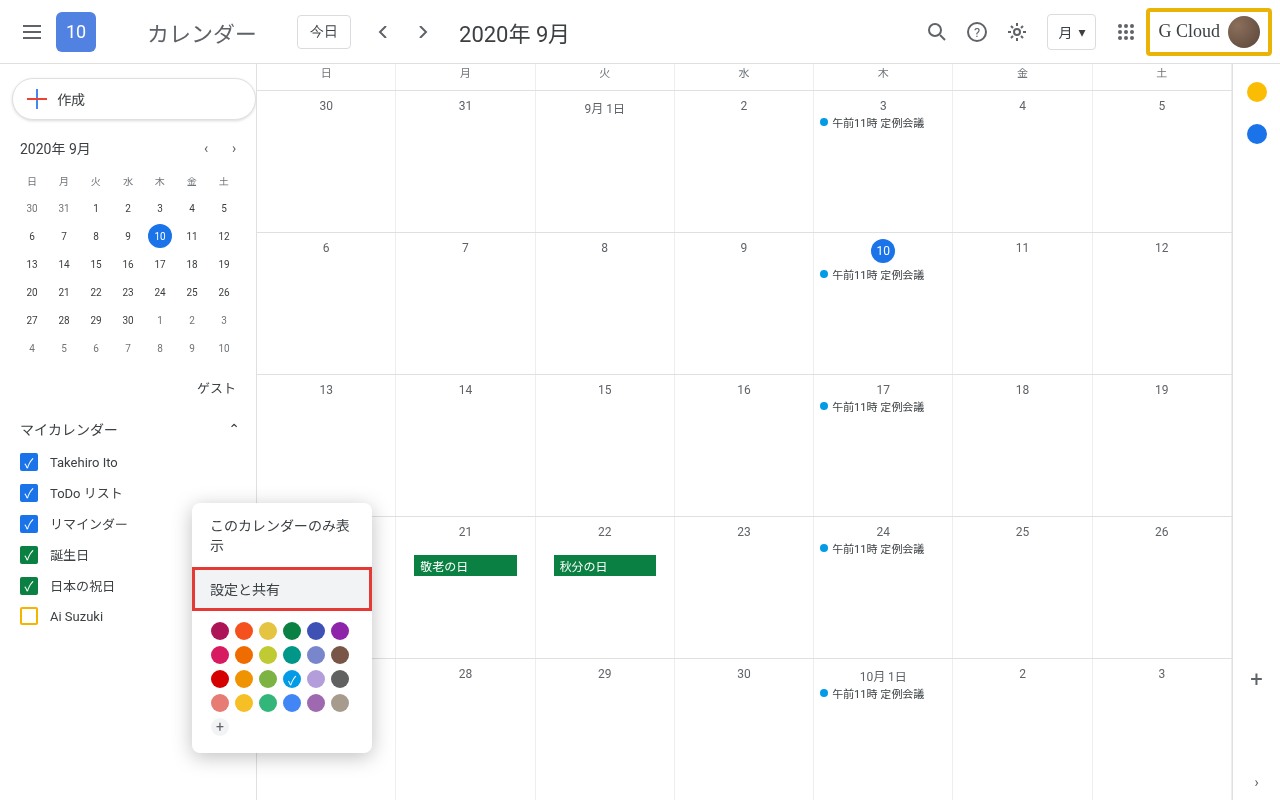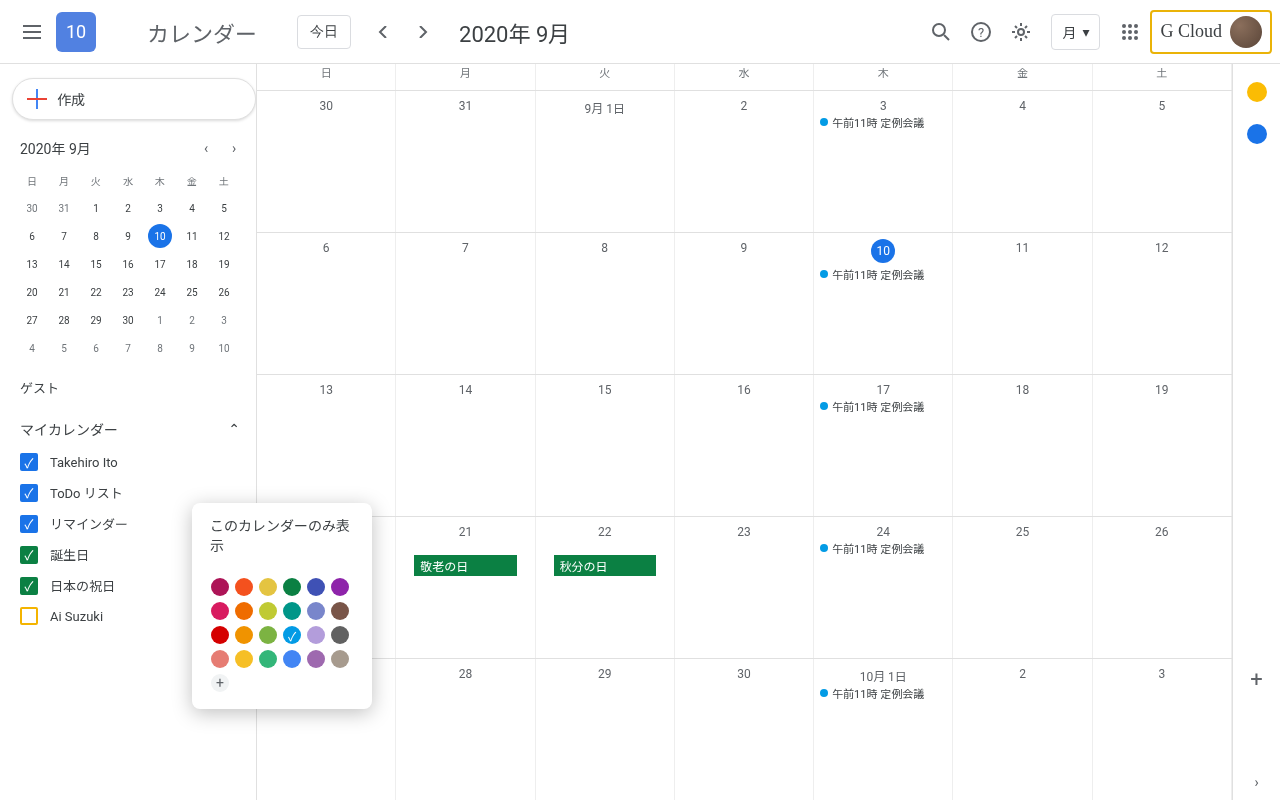--- a/index.html
+++ b/index.html
@@ -7,37 +7,37 @@
 .header { height: 64px; display: flex; align-items: center; padding: 0 8px; border-bottom: 1px solid #e0e0e0; }
 .hamburger { width: 48px; height:48px; display:flex; align-items:center; justify-content:center; cursor:pointer; }
 .cal-icon { width:40px; height:40px; display:flex; align-items:center; justify-content:center; background:#5181e1; color:#fff; border-radius:6px; font-size:18px; margin-right:8px; }
 .title { font-size:22px; color:#5f6368; margin-right:40px;margin-left:43px; }
 .today-btn { border:1px solid #dadce0; border-radius:4px; padding:7px 12px; font-size:14px; color:#3c4043; cursor:pointer; background:#fff; margin-right:12px; }
 .navarrow { width:40px; height:40px; display:flex; align-items:center; justify-content:center; cursor:pointer; color:#5f6368; }
 .date-title { font-size:22px; color:#3c4043; margin-left:16px; }
 .spacer { flex:1; }
 .hicon { width:40px; height:40px; display:flex; align-items:center; justify-content:center; cursor:pointer; color:#5f6368; font-size:20px; }
 .view-select { border:1px solid #dadce0; border-radius:4px; padding:7px 10px; display:flex; align-items:center; gap:6px; cursor:pointer; margin:0 10px; }
-.cloud-btn { border:2px solid #eab308; border-radius:4px; padding:4px 8px; font-family:cursive; font-size:18px; display:flex; align-items:center; gap:8px; }
+.cloud-btn { border:4px solid #eab308; border-radius:4px; padding:4px 8px; font-family:cursive; font-size:18px; display:flex; align-items:center; gap:8px; }
 .avatar { width:32px; height:32px; border-radius:50%; background:radial-gradient(circle at 30% 30%,#8b6f5c,#5a4538); }
 .body { display:flex; height:736px; }
 .sidebar { width:256px; height:100%; overflow:hidden; padding:0 0 0 0; }
 .create-btn { display:flex; align-items:center; gap:10px; background:#fff; border:1px solid #e0e0e0; border-radius:24px; padding:10px 22px 10px 14px; margin:14px 0 14px 12px; box-shadow:0 1px 3px rgba(0,0,0,.15); cursor:pointer; font-size:14px; }
 .plus-icon { width:20px; height:20px; position:relative; }
 .plus-icon::before, .plus-icon::after { content:""; position:absolute; background:#34a853; }
 .plus-icon::before { left:9px; top:0; width:2px; height:20px; background:#4285f4; }
 .plus-icon::after { top:9px; left:0; width:20px; height:2px; background:#ea4335; }
 .mini-head { display:flex; align-items:center; padding:0 8px 0 20px; font-size:14px; color:#3c4043; }
 .mini-nav { width:28px; height:28px; display:flex; align-items:center; justify-content:center; cursor:pointer; color:#5f6368; }
 .mini-cal { width:224px; margin:4px 0 0 16px; }
 .mini-row { display:flex; }
 .mini-cell { width:32px; height:28px; display:flex; align-items:center; justify-content:center; font-size:10px; color:#70757a; cursor:pointer; }
 .mini-cell.strong { color:#3c4043; font-size:10px; }
 .mini-cell.today { background:#1a73e8; color:#fff; border-radius:50%; width:24px; height:24px; margin:2px 4px; }
-.section-label { padding:16px 20px 8px; font-size:13px; color:#3c4043; }
+.section-label { padding:16px 20px 8px; font-size:13px; color:#3c4043;text-align:right; }
 .search-users { background:#f1f3f4; border-radius:4px; margin:0 14px; padding:10px 12px; display:flex; align-items:center; gap:10px; color:#5f6368; }
 .list-head { display:flex; align-items:center; justify-content:space-between; padding:14px 16px 8px 20px; font-size:14px; color:#3c4043; cursor:pointer; }
 .cal-item { display:flex; align-items:center; gap:12px; padding:6px 20px; font-size:13px; cursor:pointer; }
 .chk { width:18px; height:18px; border-radius:2px; display:flex; align-items:center; justify-content:center; color:#fff; font-size:13px; }
 .chk.unchecked { border:2px solid; }
 .grid { flex:1; display:flex; flex-direction:column; border-left:1px solid #e0e0e0; }
 .dayhead { display:flex; height:26px; }
 .dayhead div { flex:1; text-align:center; font-size:11px; color:#70757a; border-right:1px solid #eee; }
 .weeks { flex:1; display:flex; flex-direction:column; }
 .week { flex:1; display:flex; border-top:1px solid #e0e0e0; }
@@ -390,20 +390,21 @@
     <div class="ric" style="background:#fbbc04"></div>
     <div class="ric" style="background:#1a73e8"></div>
     <div style="flex:1"></div>
     <div style="color:#5f6368;font-size:22px;padding-bottom:60px">+</div>
     <div style="color:#5f6368;padding-bottom:10px">›</div>
   </div>
 </div>
 
 <div class="popup">
   <div class="popup-item">このカレンダーのみ表示</div>
+  <div class="popup-item highlight">設定と共有</div>
   <div class="color-grid" id="color-grid">
       <div class="cswatch" style="background: rgb(173, 20, 87);"></div>
       <div class="cswatch" style="background: rgb(244, 81, 30);"></div>
       <div class="cswatch" style="background: rgb(228, 196, 65);"></div>
       <div class="cswatch" style="background: rgb(11, 128, 67);"></div>
       <div class="cswatch" style="background: rgb(63, 81, 181);"></div>
       <div class="cswatch" style="background: rgb(142, 36, 170);"></div>
       <div class="cswatch" style="background: rgb(216, 27, 96);"></div>
       <div class="cswatch" style="background: rgb(239, 108, 0);"></div>
       <div class="cswatch" style="background: rgb(192, 202, 51);"></div>

